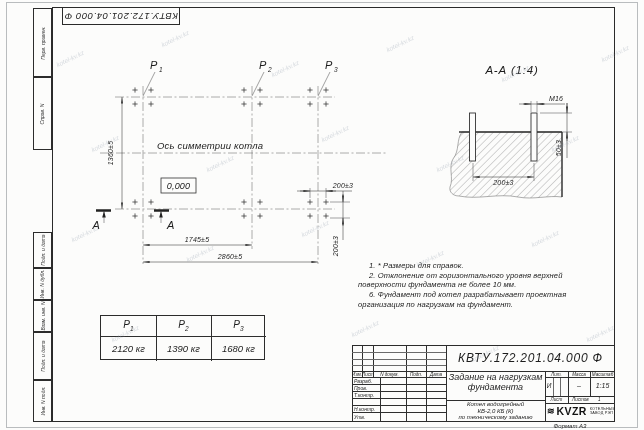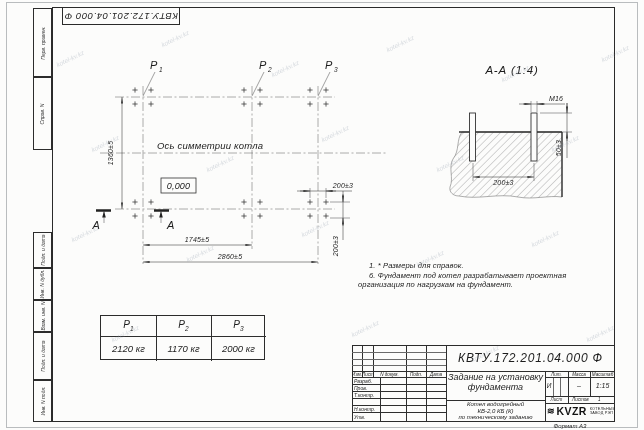--- a/index.html
+++ b/index.html
@@ -179,33 +179,34 @@
       <text class="s7" transform="rotate(-90 561 148)" x="561" y="148" text-anchor="middle">50±3</text>
 
       <path class="thin" d="M473 163 V181 M534 163 V181"></path>
       <line class="dl" x1="473" y1="177" x2="534" y2="177" marker-start="url(#ar)" marker-end="url(#ar)"></line>
       <text class="s7" x="503.5" y="185" text-anchor="middle">200±3</text>
     </g>
   </svg>
 
   <div class="notes">
     <p>1. * Размеры для справок.</p>
+    <p>2. Отклонение от горизонтального уровня верхней поверхности фундамента не более 10 мм.</p>
     <p>6. Фундамент под котел разрабатывает проектная организация по нагрузкам на фундамент.</p>
   </div>
 
   <div class="abs ltable">
     <div class="vl" style="left:55px;top:0;height:45px;"></div>
     <div class="vl" style="left:110px;top:0;height:45px;"></div>
     <div class="hl" style="left:0;top:20px;width:165px;"></div>
     <div class="lt-cell" style="left:0;top:3px;width:55px;font-size:10px;"><span>P</span><sub style="font-size:6.5px;">1</sub></div>
     <div class="lt-cell" style="left:55px;top:3px;width:55px;font-size:10px;"><span>P</span><sub style="font-size:6.5px;">2</sub></div>
     <div class="lt-cell" style="left:110px;top:3px;width:55px;font-size:10px;"><span>P</span><sub style="font-size:6.5px;">3</sub></div>
     <div class="lt-cell" style="left:0;top:27px;width:55px;font-size:9.5px;">2120 кг</div>
-    <div class="lt-cell" style="left:55px;top:27px;width:55px;font-size:9.5px;">1170 кг</div>
-    <div class="lt-cell" style="left:110px;top:27px;width:55px;font-size:9.5px;">2000 кг</div>
+    <div class="lt-cell" style="left:55px;top:27px;width:55px;font-size:9.5px;">1390 кг</div>
+    <div class="lt-cell" style="left:110px;top:27px;width:55px;font-size:9.5px;">1680 кг</div>
   </div>
 
   <div class="abs tblock"></div>
   <div>
     <div class="vl" style="left:446px;top:345px;height:77px;"></div>
     <div class="vl" style="left:362px;top:345px;height:32px;"></div>
     <div class="vl" style="left:373px;top:345px;height:32px;"></div>
     <div class="vl" style="left:406px;top:345px;height:77px;"></div>
     <div class="vl" style="left:426px;top:345px;height:77px;"></div>
     <div class="vl" style="left:380px;top:377px;height:45px;"></div>
@@ -224,21 +225,21 @@
     <div class="hl" style="left:352px;top:398px;width:94px;"></div>
     <div class="hl" style="left:352px;top:405px;width:94px;"></div>
     <div class="hl" style="left:352px;top:412px;width:94px;"></div>
     <div class="hl" style="left:446px;top:400px;width:99px;"></div>
     <div class="hl" style="left:545px;top:377px;width:70px;"></div>
     <div class="hl" style="left:545px;top:396px;width:70px;"></div>
     <div class="hl" style="left:545px;top:403px;width:70px;"></div>
   </div>
 
   <div class="txt ctr" style="left:446px;top:351px;width:169px;font-size:12px;letter-spacing:.8px;">КВТУ.172.201.04.000 Ф</div>
-  <div class="txt ctr" style="left:446px;top:373px;width:99px;font-size:9px;line-height:9.5px;">Задание на установку фундамента</div>
+  <div class="txt ctr" style="left:446px;top:373px;width:99px;font-size:9px;line-height:9.5px;">Задание на нагрузкам фундамента</div>
   <div class="txt ctr" style="left:446px;top:401px;width:99px;font-size:6px;line-height:6.6px;">
     <span class="blk">Котел водогрейный</span>
     <span class="blk">КВ-2,0 КБ (К)</span>
     <span class="blk">по техническому заданию</span>
   </div>
 
   <div class="txt ctr" style="left:352px;top:372px;width:10px;font-size:4.6px;">Изм.</div>
   <div class="txt ctr" style="left:362px;top:372px;width:11px;font-size:4.6px;">Лист</div>
   <div class="txt ctr" style="left:373px;top:372px;width:33px;font-size:4.6px;">N докум.</div>
   <div class="txt ctr" style="left:406px;top:372px;width:20px;font-size:4.6px;">Подп.</div>

